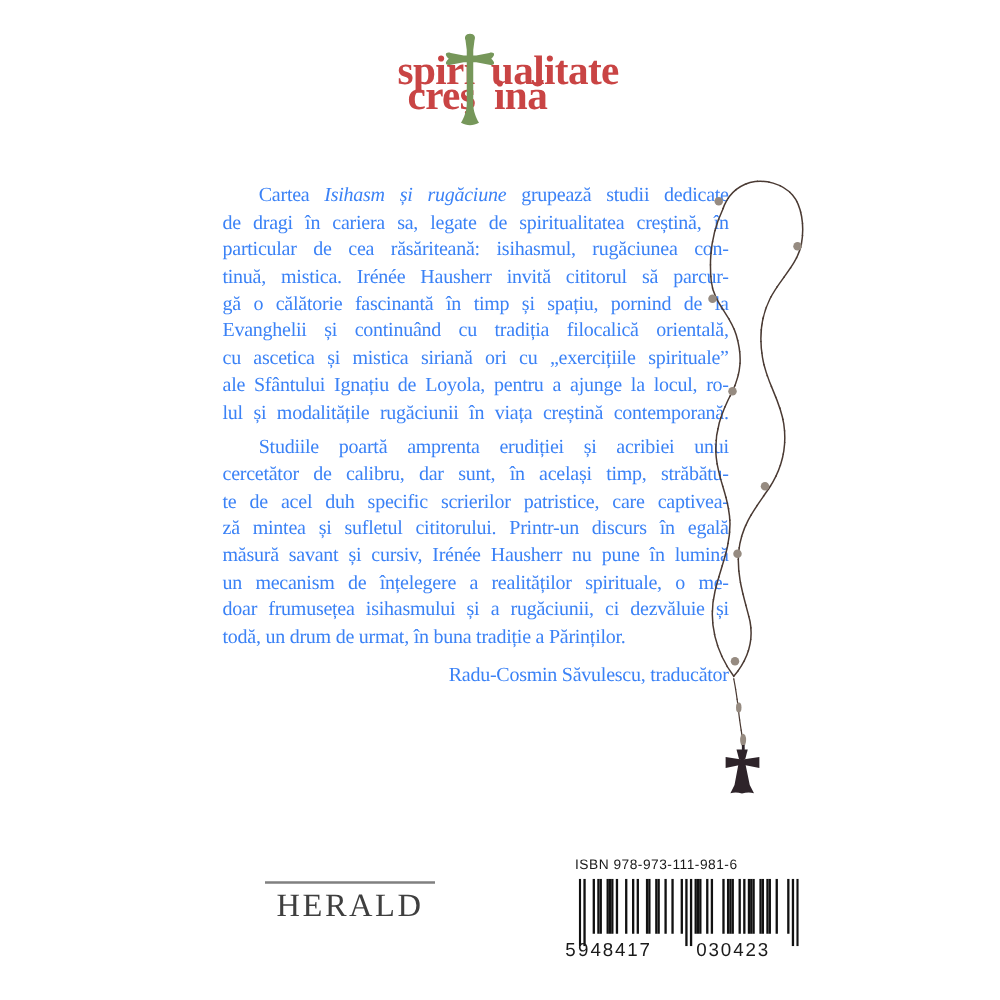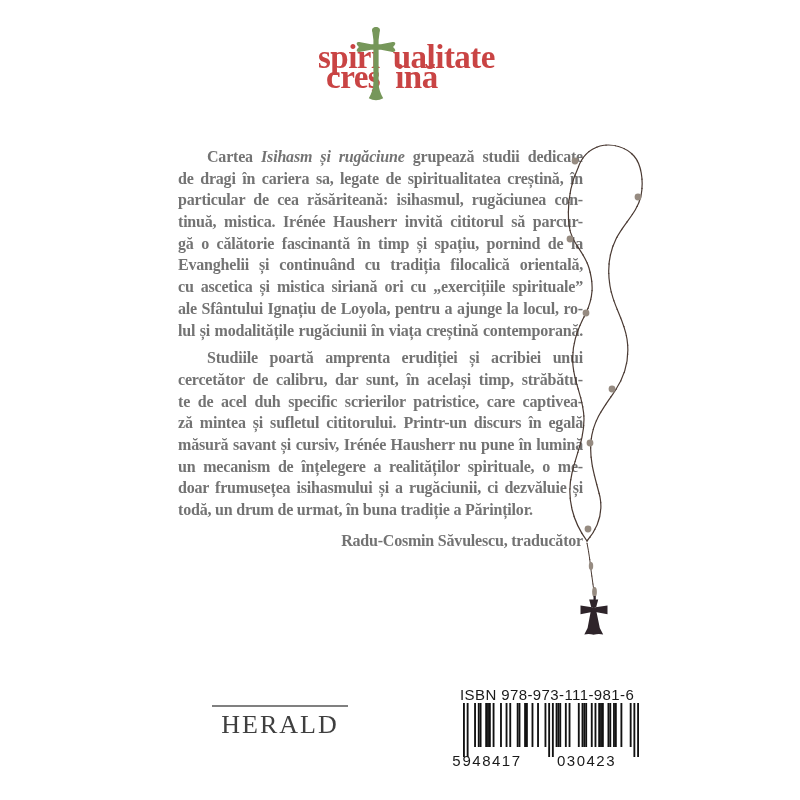--- a/index.html
+++ b/index.html
@@ -29,21 +29,21 @@
   .translator{margin-top:9px;text-align:right;height:22px;}
   
   .rosary{position:absolute;left:0;top:0;pointer-events:none;}
   
   .publisher{position:absolute;left:212px;top:702px;width:136px;text-align:center;}
   .pub-name{font-size:26px;line-height:31px;letter-spacing:2px;font-weight:500;white-space:nowrap;}
   .pub-rule{border:none;border-top:2px solid currentColor;margin:3px 0 2px 0;}
   
   .barcode{position:absolute;left:450px;top:686px;width:200px;height:86px;
     font-family:"Liberation Sans",sans-serif;}
-  .isbn-label{position:absolute;left:10px;top:0;font-size:15px;letter-spacing:0.4px;white-space:nowrap;}
+  .isbn-label{position:absolute;left:10px;top:0;font-size:11px;letter-spacing:0.4px;white-space:nowrap;}
   .bars{position:absolute;left:13px;top:17px;}
   .bdigits{position:absolute;top:66px;left:0;width:200px;height:18px;font-size:15px;letter-spacing:1.5px;}
   .bd5{position:absolute;left:0;width:12px;text-align:right;}
   .bdg1{position:absolute;left:5px;width:74px;text-align:center;}
   .bdg2{position:absolute;left:107px;width:74px;}
 </style>
 </head>
 <body>
 
 <div class="cover" style="background: rgb(255, 255, 255);">
@@ -52,21 +52,21 @@
     <div class="logo-line logo-line1" style="color: rgb(201, 68, 68);"><span>spiri</span><span class="logo-gap1"></span><span>ualitate</span></div>
     <div class="logo-line logo-line2" style="color: rgb(201, 68, 68);"><span>creș</span><span class="logo-gap2"></span><span>ină</span></div>
     <svg class="logo-cross" width="48" height="78" viewBox="0 0 48 78">
       <g id="logo-cross-shapes" fill="#76975a">
         <path d="M24 1 C20.5 1 19.3 3.5 20.4 6.2 L21.4 14 L21.4 57 C21.4 62.5 19.4 68 16.8 72.2 C21.3 74.8 26.7 74.8 31.2 72.2 C28.6 68 26.6 62.5 26.6 57 L26.6 14 L27.6 6.2 C28.7 3.5 27.5 1 24 1 Z"></path>
         <path d="M7 21 C3.2 17.8 4.4 15.2 8.6 16.3 L19 18.3 L29 18.3 L39.4 16.3 C43.6 15.2 44.8 17.8 41 21 C44.8 24.2 43.6 26.8 39.4 25.7 L29 23.7 L19 23.7 L8.6 25.7 C4.4 26.8 3.2 24.2 7 21 Z"></path>
       </g>
     </svg>
   </header>
 
-  <main class="blurb" style="color: #737373; font-weight: bold;">
+  <main class="blurb" style="color: #3b82f6;">
 
     <div class="para">
         <div class="bline first">Cartea <i>Isihasm și rugăciune</i> grupează studii dedicate</div>
         <div class="bline">de dragi în cariera sa, legate de spiritualitatea creștină, în</div>
         <div class="bline">particular de cea răsăriteană: isihasmul, rugăciunea con-</div>
         <div class="bline">tinuă, mistica. Irénée Hausherr invită cititorul să parcur-</div>
         <div class="bline">gă o călătorie fascinantă în timp și spațiu, pornind de la</div>
         <div class="bline">Evanghelii și continuând cu tradiția filocalică orientală,</div>
         <div class="bline">cu ascetica și mistica siriană ori cu „exercițiile spirituale”</div>
         <div class="bline">ale Sfântului Ignațiu de Loyola, pentru a ajunge la locul, ro-</div>

